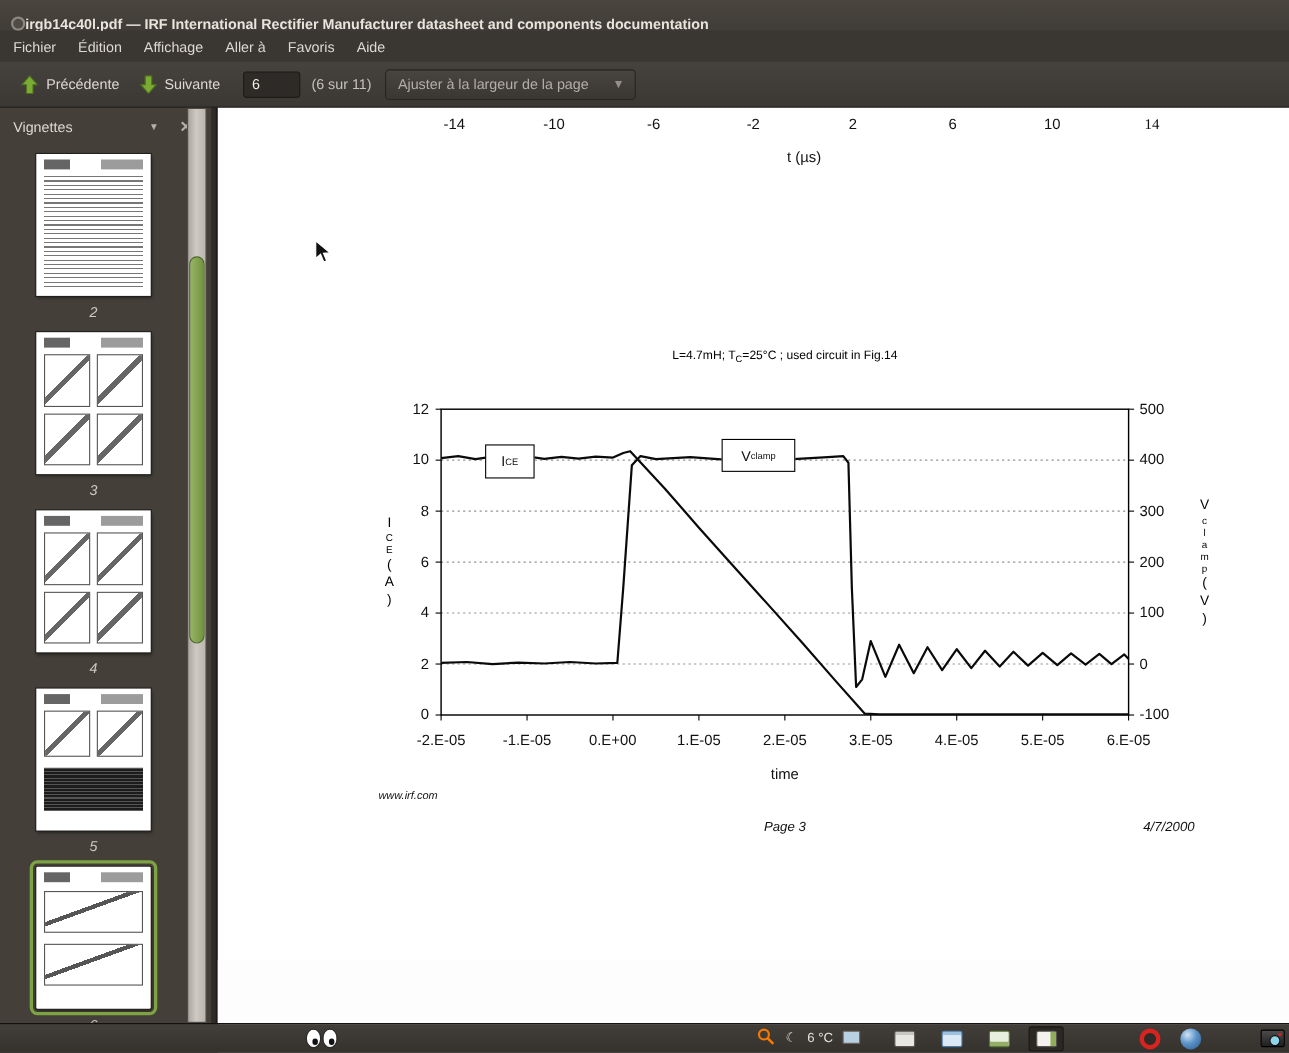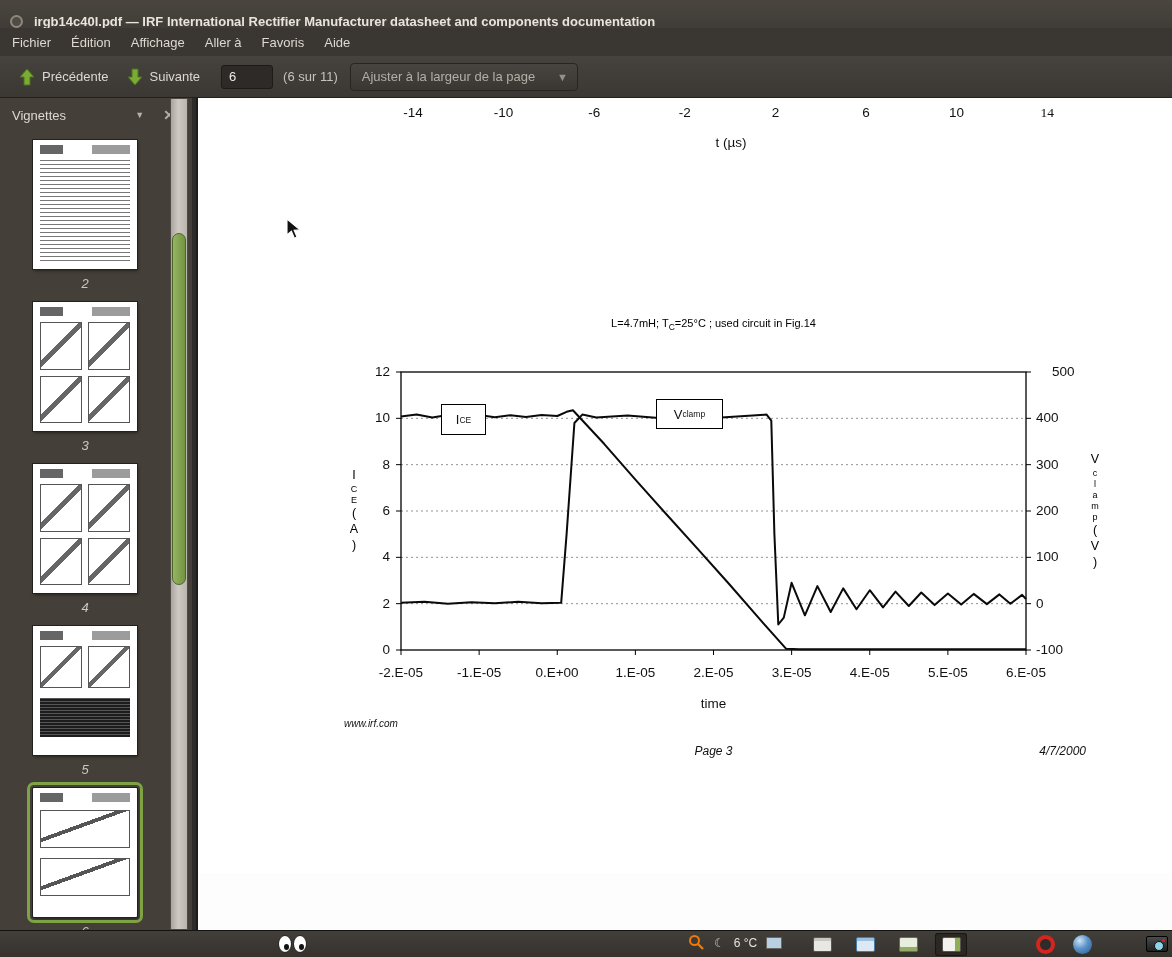--- a/index.html
+++ b/index.html
@@ -1,20 +1,20 @@
 <!DOCTYPE html>
 <html><head>
 <meta charset="utf-8">
 <style>
   *{margin:0;padding:0;box-sizing:border-box}
   html,body{width:1172px;height:957px;overflow:hidden;background:#2e2b28;font-family:"Liberation Sans",sans-serif}
   .app{position:relative;width:1172px;height:957px}
 
   
-  .titlebar{position:absolute;top:0;left:0;right:0;height:44px;background:linear-gradient(#4a463f,#3a3632);display:flex;align-items:center;gap:11px;padding:18px 10px;border-bottom:1px solid #2a2724}
+  .titlebar{position:absolute;top:0;left:0;right:0;height:44px;background:linear-gradient(#4a463f,#3a3632);display:flex;align-items:center;padding:18px 10px;border-bottom:1px solid #2a2724}
   .win-icon{width:13px;height:13px;border-radius:50%;background:#504b45;border:2px solid #8d897f;flex:0 0 auto}
   .title{color:#e9e5dd;font-size:13px;font-weight:bold;white-space:nowrap}
 
   
   .menubar{position:absolute;top:28px;left:0;right:0;height:28px;background:#3a3632;display:flex;align-items:center;padding-left:2px}
   .menu-item{color:#ddd9d1;font-size:13px;padding:5px 10px;border-radius:3px}
 
   
   .toolbar{position:absolute;top:56px;left:0;right:0;height:42px;background:linear-gradient(#46423d,#3b3733);border-bottom:1px solid #22201d;display:flex;align-items:center;padding:0 10px}
   .nav-btn{display:flex;align-items:center;gap:7px;color:#ddd9d1;font-size:13px;padding:5px 9px;border-radius:3px}
@@ -297,21 +297,21 @@
           <span class="ytick left" style="top: 405px;">6</span>
           <span class="ytick left" style="top: 358.667px;">8</span>
           <span class="ytick left" style="top: 312.333px;">10</span>
           <span class="ytick left" style="top: 266px;">12</span>
           <span class="ytick right" style="top: 544px;">-100</span>
           <span class="ytick right" style="top: 497.667px;">0</span>
           <span class="ytick right" style="top: 451.333px;">100</span>
           <span class="ytick right" style="top: 405px;">200</span>
           <span class="ytick right" style="top: 358.667px;">300</span>
           <span class="ytick right" style="top: 312.333px;">400</span>
-          <span class="ytick right" style="top: 266px; margin-left: 16px;">500</span>
+          <span class="ytick right" style="top: 266px;">500</span>
           <span class="xtick" style="left: 203px;">-2.E-05</span>
           <span class="xtick" style="left: 281.125px;">-1.E-05</span>
           <span class="xtick" style="left: 359px;">0.E+00</span>
           <span class="xtick" style="left: 437.375px;">1.E-05</span>
           <span class="xtick" style="left: 515.5px;">2.E-05</span>
           <span class="xtick" style="left: 593.625px;">3.E-05</span>
           <span class="xtick" style="left: 671.75px;">4.E-05</span>
           <span class="xtick" style="left: 749.875px;">5.E-05</span>
           <span class="xtick" style="left: 828px;">6.E-05</span>
         </div>

